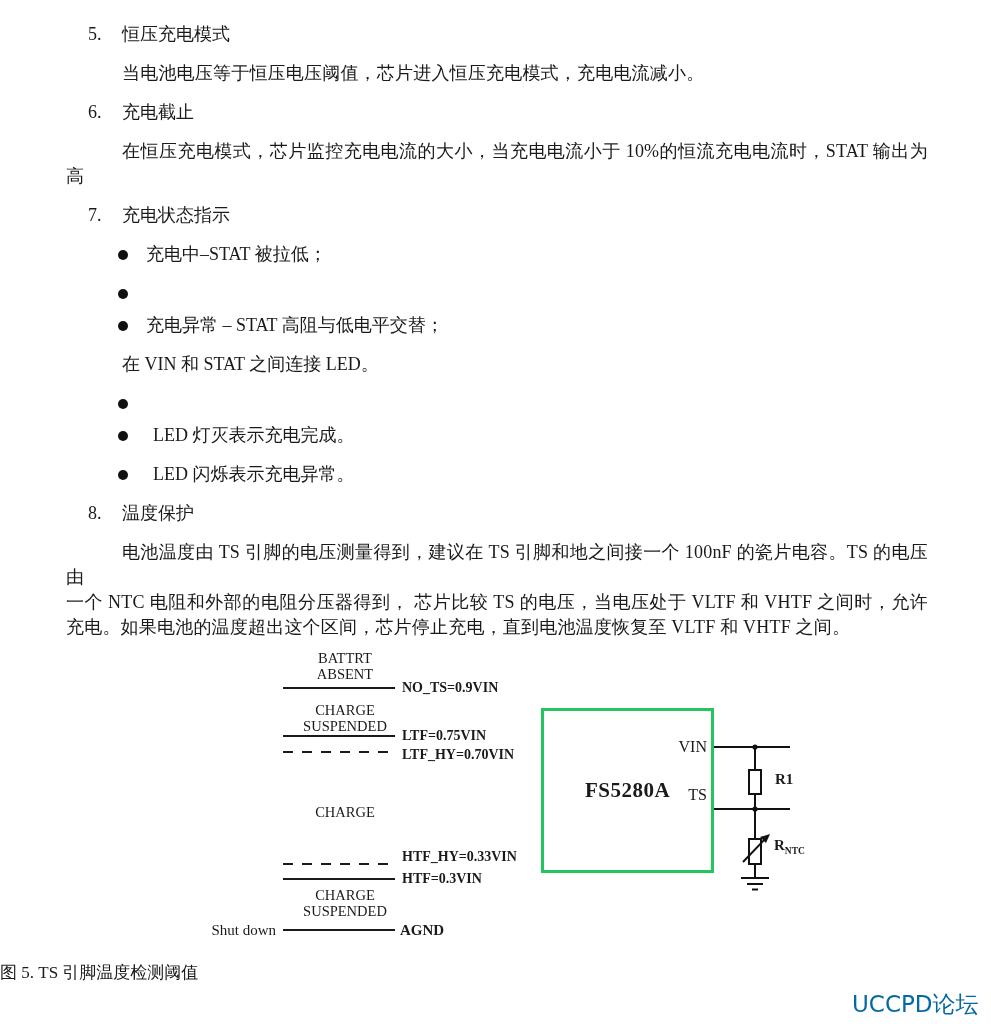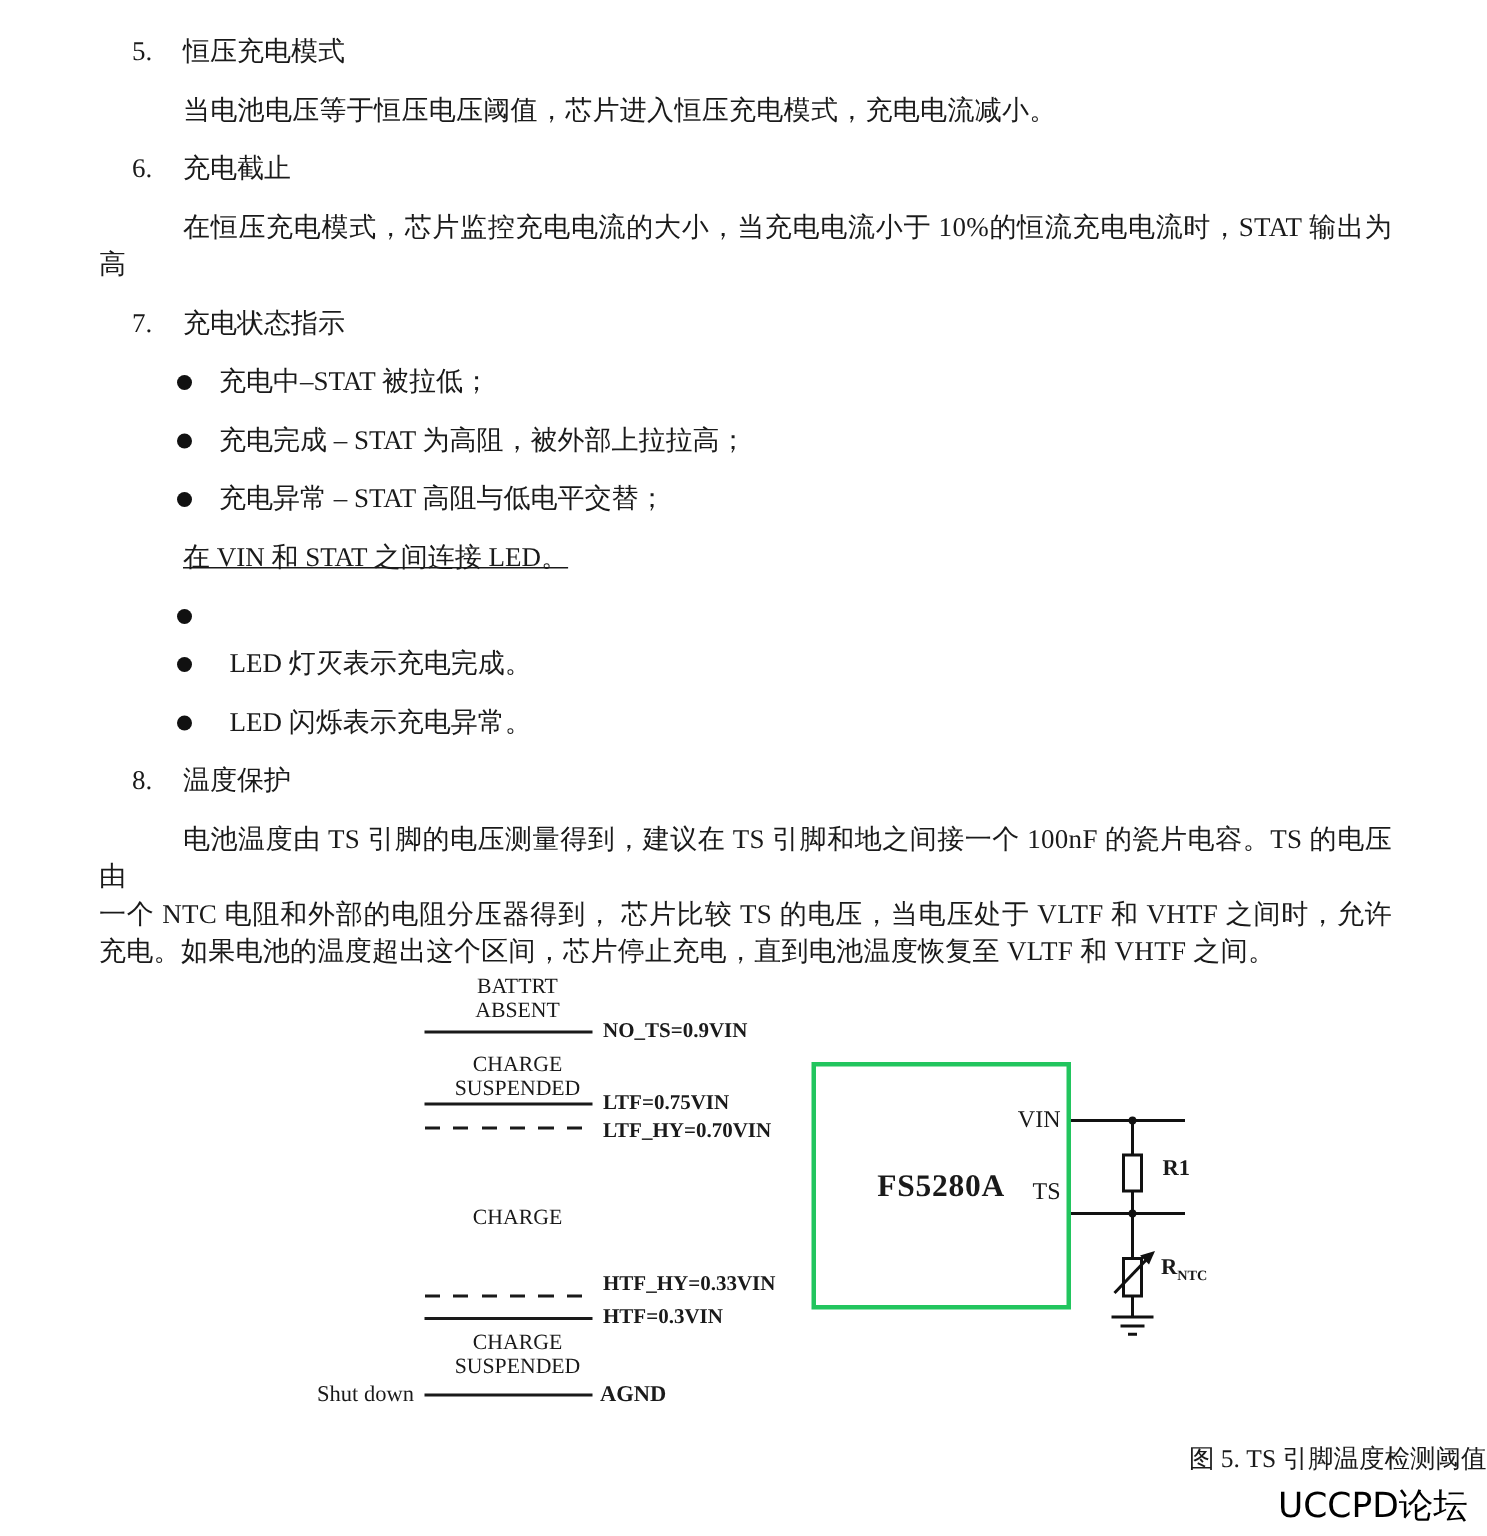--- a/index.html
+++ b/index.html
@@ -18,39 +18,39 @@
   .blk{margin:0 0 14px 0;}
   .heading{display:flex;padding-left:22px;font-size:18px;line-height:25px;}
   .heading .num{width:34px;flex:0 0 34px;}
   .para-line{font-size:18px;line-height:25px;letter-spacing:0.2px;}
   .fill{text-align:justify;text-align-last:justify;}
   .indent{text-indent:56px;}
   .bullet-row{display:flex;align-items:flex-start;padding-left:52px;font-size:18px;line-height:25px;}
   .dot{flex:0 0 10px;width:10px;height:10px;border-radius:50%;background:#111;margin-top:8px;}
   .btxt{margin-left:18px;}
   .btxt.wide{margin-left:25px;}
-  .note{padding-left:56px;font-size:18px;line-height:25px;text-decoration:underline;}
+  .note{padding-left:56px;font-size:18px;line-height:25px;}
 
   
   .figure{position:absolute;left:0;top:645px;width:945px;height:300px;}
   .fg{position:absolute;}
   .state{width:124px;left:283px;text-align:center;font-size:14.5px;line-height:16px;}
   .thr{font-size:14px;line-height:14px;left:402px;white-space:nowrap;font-weight:bold;}
   .hline{height:2px;background:#1a1a1a;left:283px;width:112px;}
   .dline{height:2px;left:283px;width:112px;
     background:repeating-linear-gradient(90deg,#1a1a1a 0 10px,transparent 10px 19px);}
   .shutdown{left:196px;width:80px;text-align:right;font-size:15px;line-height:15px;}
   .agnd{left:400px;font-size:15px;line-height:15px;}
   .chipbox{left:541px;top:63px;width:167px;height:159px;border:3px solid #22c55e;
     display:flex;align-items:center;justify-content:center;}
   .chipname{font-weight:bold;font-size:21px;letter-spacing:0.5px;}
   .pin{width:47px;left:660px;text-align:right;font-size:16px;line-height:15px;}
   .complabel{font-weight:bold;font-size:15px;line-height:15px;white-space:nowrap;}
   .complabel sub{font-size:9.5px;}
-  .caption{position:absolute;left:0;top:962px;width:991px;text-align:right;
+  .caption{position:absolute;left:0;top:962px;width:991px;text-align:left;
     font-size:17px;line-height:22px;}
   .watermark{position:absolute;left:852px;top:991px;font-size:23px;line-height:26px;
     font-family:"DejaVu Sans","Liberation Sans",sans-serif;}
 </style>
 </head>
 <body style="color: rgb(26, 26, 26); background: rgb(255, 255, 255);">
 
 <div class="content">
 
   <div class="blk heading">
@@ -72,21 +72,20 @@
   <div class="blk heading">
     <span class="num">7.</span>
     <span>充电状态指示</span>
   </div>
   <div class="blk bullet-row">
     <span class="dot"></span>
     <span class="btxt">充电中–STAT 被拉低；</span>
   </div>
   <div class="blk bullet-row">
     <span class="dot"></span>
-    <span class="btxt">充电完成 – STAT 为高阻，被外部上拉拉高；</span>
   </div>
   <div class="blk bullet-row">
     <span class="dot"></span>
     <span class="btxt">充电异常 – STAT 高阻与低电平交替；</span>
   </div>
   <div class="blk note">在 VIN 和 STAT 之间连接 LED。</div>
   <div class="blk bullet-row">
     <span class="dot"></span>
   </div>
   <div class="blk bullet-row">
@@ -165,13 +164,13 @@
     <polygon points="70,99 60,102 66,108" fill="#111"></polygon>
     <circle cx="55" cy="12" r="2.6" fill="#111"></circle>
     <circle cx="55" cy="74" r="2.6" fill="#111"></circle>
   </svg>
   <div class="fg complabel" style="left:775px;top:127px;">R1</div>
   <div class="fg complabel" style="left:774px;top:193px;"><span>R</span><sub>NTC</sub></div>
 </div>
 
 <div class="caption">图 5. TS 引脚温度检测阈值</div>
 
-<div class="watermark" style="color: #000000;">UCCPD论坛</div>
+<div class="watermark" style="color: #0369a1;">UCCPD论坛</div>
 
 </body></html>

